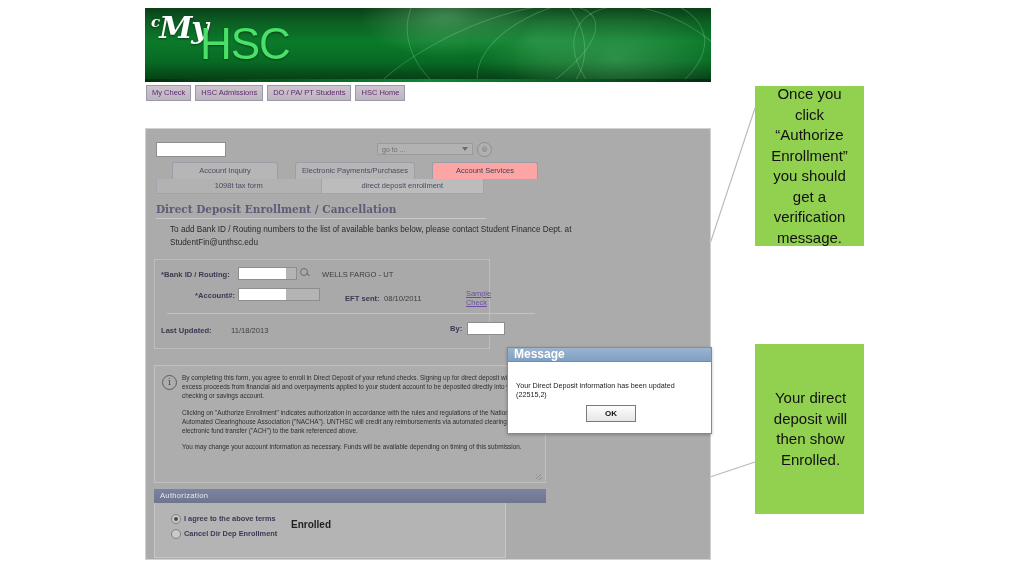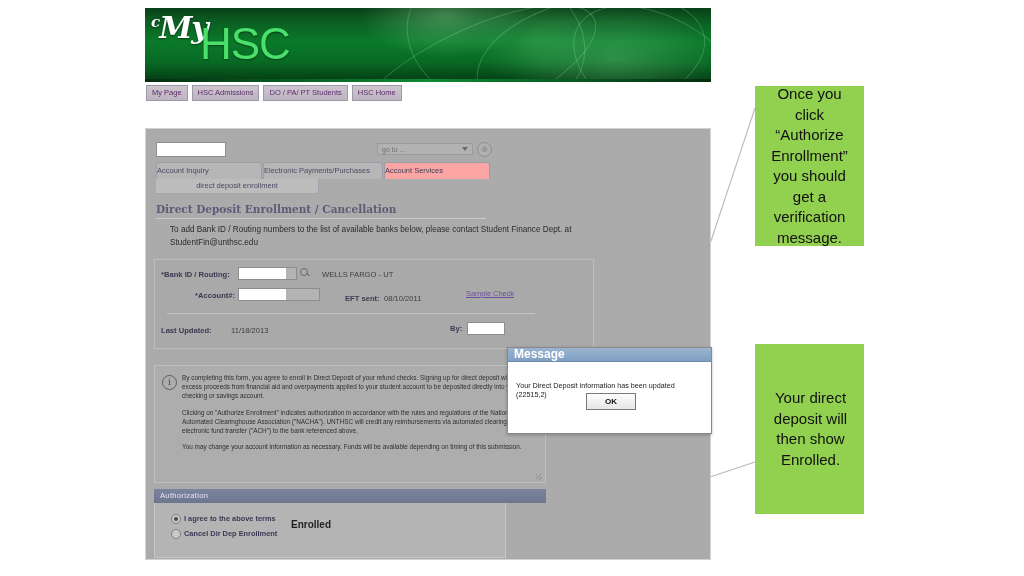--- a/index.html
+++ b/index.html
@@ -75,23 +75,23 @@
     border-top:4px solid #6b6b6b;}
   .goto-btn{
     position:absolute;left:331px;top:13px;width:13px;height:13px;border-radius:50%;
     border:1px solid #8d8d8d;background:#b0b0b0;
     font-size:7px;line-height:12px;text-align:center;color:#6a6a6a;
   }
 
   
   .tabs1{position:absolute;left:10px;top:33px;display:flex;}
   .tabs1 .t{
-    height:16px;line-height:16px;font-size:7.5px;color:#4b4b63;
+    height:16px;line-height:16px;text-align:center;font-size:7.5px;color:#4b4b63;
     border:1px solid #9d9da8;border-bottom:none;background:#b6b6b6;
-    border-radius:3px 3px 0 0;margin-right:1px;
+    border-radius:3px 3px 0 0;margin-right:1px;margin-left:16px;
   }
   .tabs1 .t.w1{width:104px;}
   .tabs1 .t.w2{width:118px;}
   .tabs1 .t.w3{width:104px;background:#fca5a5;color:#3f3f55;}
   
   .tabs2{position:absolute;left:10px;top:50px;display:flex;width:328px;}
   .tabs2 .t{
     height:14px;line-height:14px;text-align:center;font-size:7.5px;color:#4b4b63;
     background:#b2b2b2;border:1px solid #a3a3ad;border-top:none;
   }
@@ -103,21 +103,21 @@
     position:absolute;left:10px;top:74px;width:330px;
     font-family:"DejaVu Serif",serif;font-weight:bold;font-size:10.5px;color:#5c5c78;
     padding-bottom:3px;border-bottom:1px solid #c9c9c9;
   }
   .form-note{
     position:absolute;left:24px;top:95px;width:420px;
     font-size:8.2px;line-height:12.5px;color:#2b2b2b;
   }
 
   .fieldbox{
-    position:absolute;left:8px;top:130px;width:440px;height:90px;
+    position:absolute;left:8px;top:130px;width:336px;height:90px;
     background:#a9a9a9;border:1px solid #bdbdbd;box-sizing:border-box;
   }
   .lbl{position:absolute;font-size:7.6px;font-weight:bold;color:#3a3a52;}
   .inp{position:absolute;background:#ffffff;border:1px solid #8d8d8d;}
   .inp.shade{background:#b4b4b4;}
   .mag{position:absolute;width:9px;height:9px;}
   .mag:before{content:"";position:absolute;left:0;top:0;width:6px;height:6px;
     border:1.2px solid #6d6d6d;border-radius:50%;}
   .mag:after{content:"";position:absolute;left:6px;top:6px;width:4px;height:1.2px;
     background:#6d6d6d;transform:rotate(45deg);}
@@ -169,21 +169,21 @@
   .modal .bar{
     height:13px;background:linear-gradient(180deg,#9bb4cf,#7fa0c4);
     border-bottom:1px solid #6f8cab;
     font-size:12px;font-weight:bold;line-height:13px;color:#ffffff;padding-left:6px;
   }
   .modal .txt{
     position:absolute;left:8px;top:33px;width:190px;
     font-size:7.2px;color:#1a1a1a;
   }
   .modal .ok{
-    position:absolute;left:78px;top:45px;width:48px;height:15px;
+    position:absolute;left:78px;top:57px;width:48px;height:15px;
     background:linear-gradient(180deg,#fdfdfd,#e6e6e6);border:1px solid #7a7a7a;
     font-size:8px;font-weight:bold;line-height:15px;text-align:center;color:#111;
   }
 
   
   .callout{
     position:absolute;background:#92d050;color:#111111;
     font-size:15px;line-height:20.5px;text-align:center;
     display:flex;align-items:center;justify-content:center;
     padding:4px 6px;box-sizing:border-box;
@@ -209,21 +209,21 @@
     <div class="banner">
       <span class="swirl s1"></span>
         <span class="swirl s2"></span>
       <span class="swirl s3"></span>
         <span class="swirl s4"></span>
       <div class="logo-my"><span class="sup">c</span><span>My</span></div>
       <div class="logo-hsc">HSC</div>
     </div>
 
     <div class="topnav">
-      <div class="tb">My Page</div>
+      <div class="tb">My Check</div>
       <div class="tb">HSC Admissions</div>
       <div class="tb">DO / PA/ PT Students</div>
       <div class="tb">HSC Home</div>
     </div>
 
     <div class="panel">
 
       <div class="search-box" title=""></div>
 
       <div class="goto">
@@ -232,20 +232,21 @@
       </div>
       <div class="goto-btn">◎</div>
 
       <div class="tabs1">
         <div class="t w1">Account Inquiry</div>
         <div class="t w2">Electronic Payments/Purchases</div>
         <div class="t w3">Account Services</div>
       </div>
 
       <div class="tabs2">
+        <div class="t a">1098t tax form</div>
         <div class="t b">direct deposit enrollment</div>
       </div>
 
       <div class="form-title">Direct Deposit Enrollment / Cancellation</div>
       <div class="form-note">To add Bank ID / Routing numbers to the list of available banks below, please contact Student Finance Dept. at StudentFin@unthsc.edu</div>
 
       <div class="fieldbox">
         <div class="lbl" style="left:6px;top:10px;">*Bank ID / Routing:</div>
         <div class="inp" style="left:83px;top:7px;width:48px;height:11px;"></div>
         <div class="inp shade" style="left:131px;top:7px;width:10px;height:11px;border-left:none;"></div>

